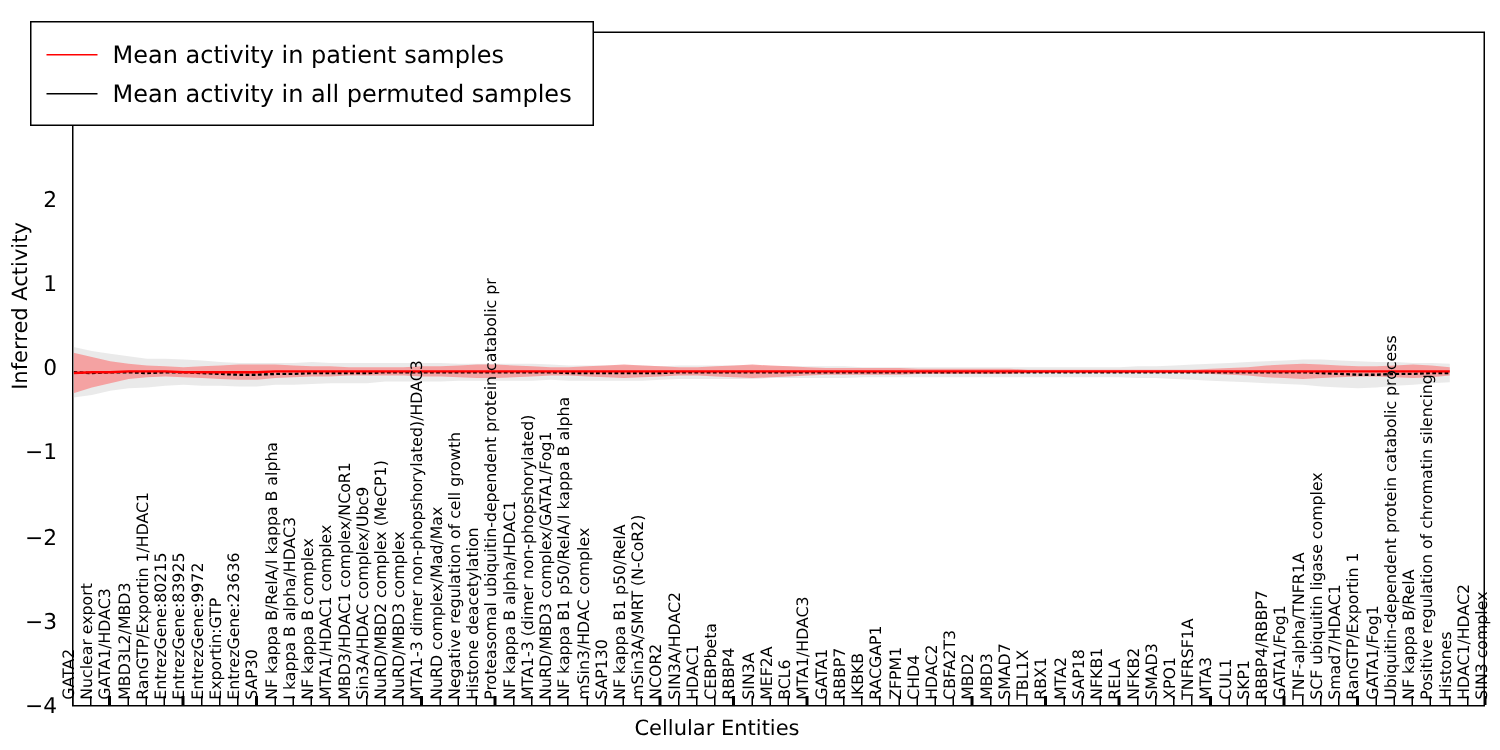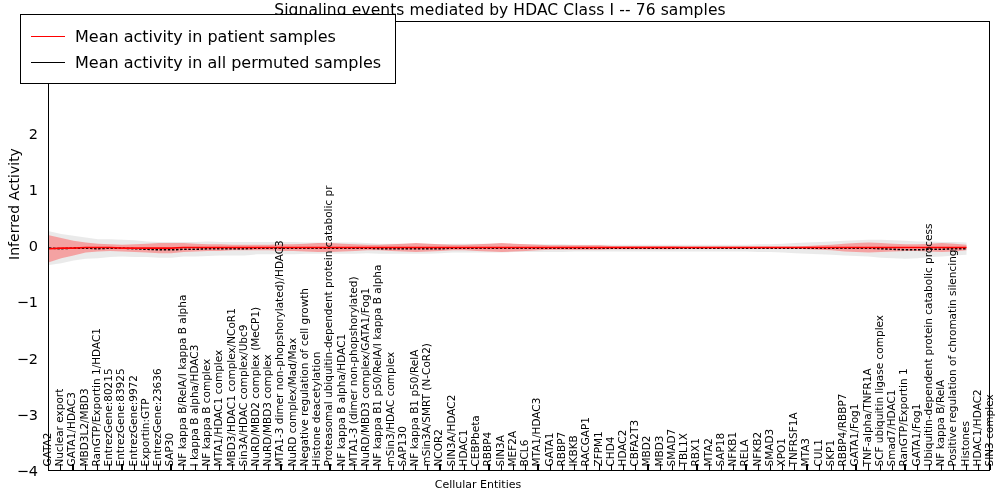--- a/index.html
+++ b/index.html
@@ -27,21 +27,21 @@
   .ytick-label{position:absolute;right:0;font-size:14.5px;color:#000;text-align:right;
     width:34px;transform:translateY(-50%);}
   .ytick-mark{position:absolute;left:48px;width:6px;height:1.4px;background:#000;
     transform:translateY(-50%);}
   .ytick-mark-r{position:absolute;left:984px;width:6px;height:1.4px;background:#000;
     transform:translateY(-50%);}
 
   
   #x-axis-label{
     position:absolute;left:0;top:478px;width:956px;text-align:center;
-    font-size:11px;color:#000;
+    font-size:14px;color:#000;
   }
   #xticks{position:absolute;left:48px;top:464px;width:942px;height:8px;}
   .xtick-mark{position:absolute;top:0;width:1.2px;height:6px;background:#000;}
   #xlabels{position:absolute;left:48px;top:466px;width:942px;height:0;}
   .xlab{
     position:absolute;bottom:0;
     transform-origin:left bottom;
     transform:rotate(-90deg);
     white-space:nowrap;
     font-size:10.5px;
@@ -60,21 +60,20 @@
   .legend-swatch.red{border-top-color:#ff0000;}
   .legend-text{font-size:16px;color:#000;white-space:nowrap;}
 
   svg{display:block;}
 </style>
 </head>
 <body>
 
 <div id="root">
 
-  <div id="chart-title">Signaling events mediated by HDAC Class I -- 76 samples</div>
 
   <div id="y-axis-label">Inferred Activity</div>
   <div id="yticks">
       <div class="ytick-label" style="top: 471px; left: 4px;">−4</div>
       <div class="ytick-label" style="top: 414.75px; left: 4px;">−3</div>
       <div class="ytick-mark" style="top: 414.75px;"></div>
       <div class="ytick-mark-r" style="top: 414.75px;"></div>
       <div class="ytick-label" style="top: 358.5px; left: 4px;">−2</div>
       <div class="ytick-mark" style="top: 358.5px;"></div>
       <div class="ytick-mark-r" style="top: 358.5px;"></div>

